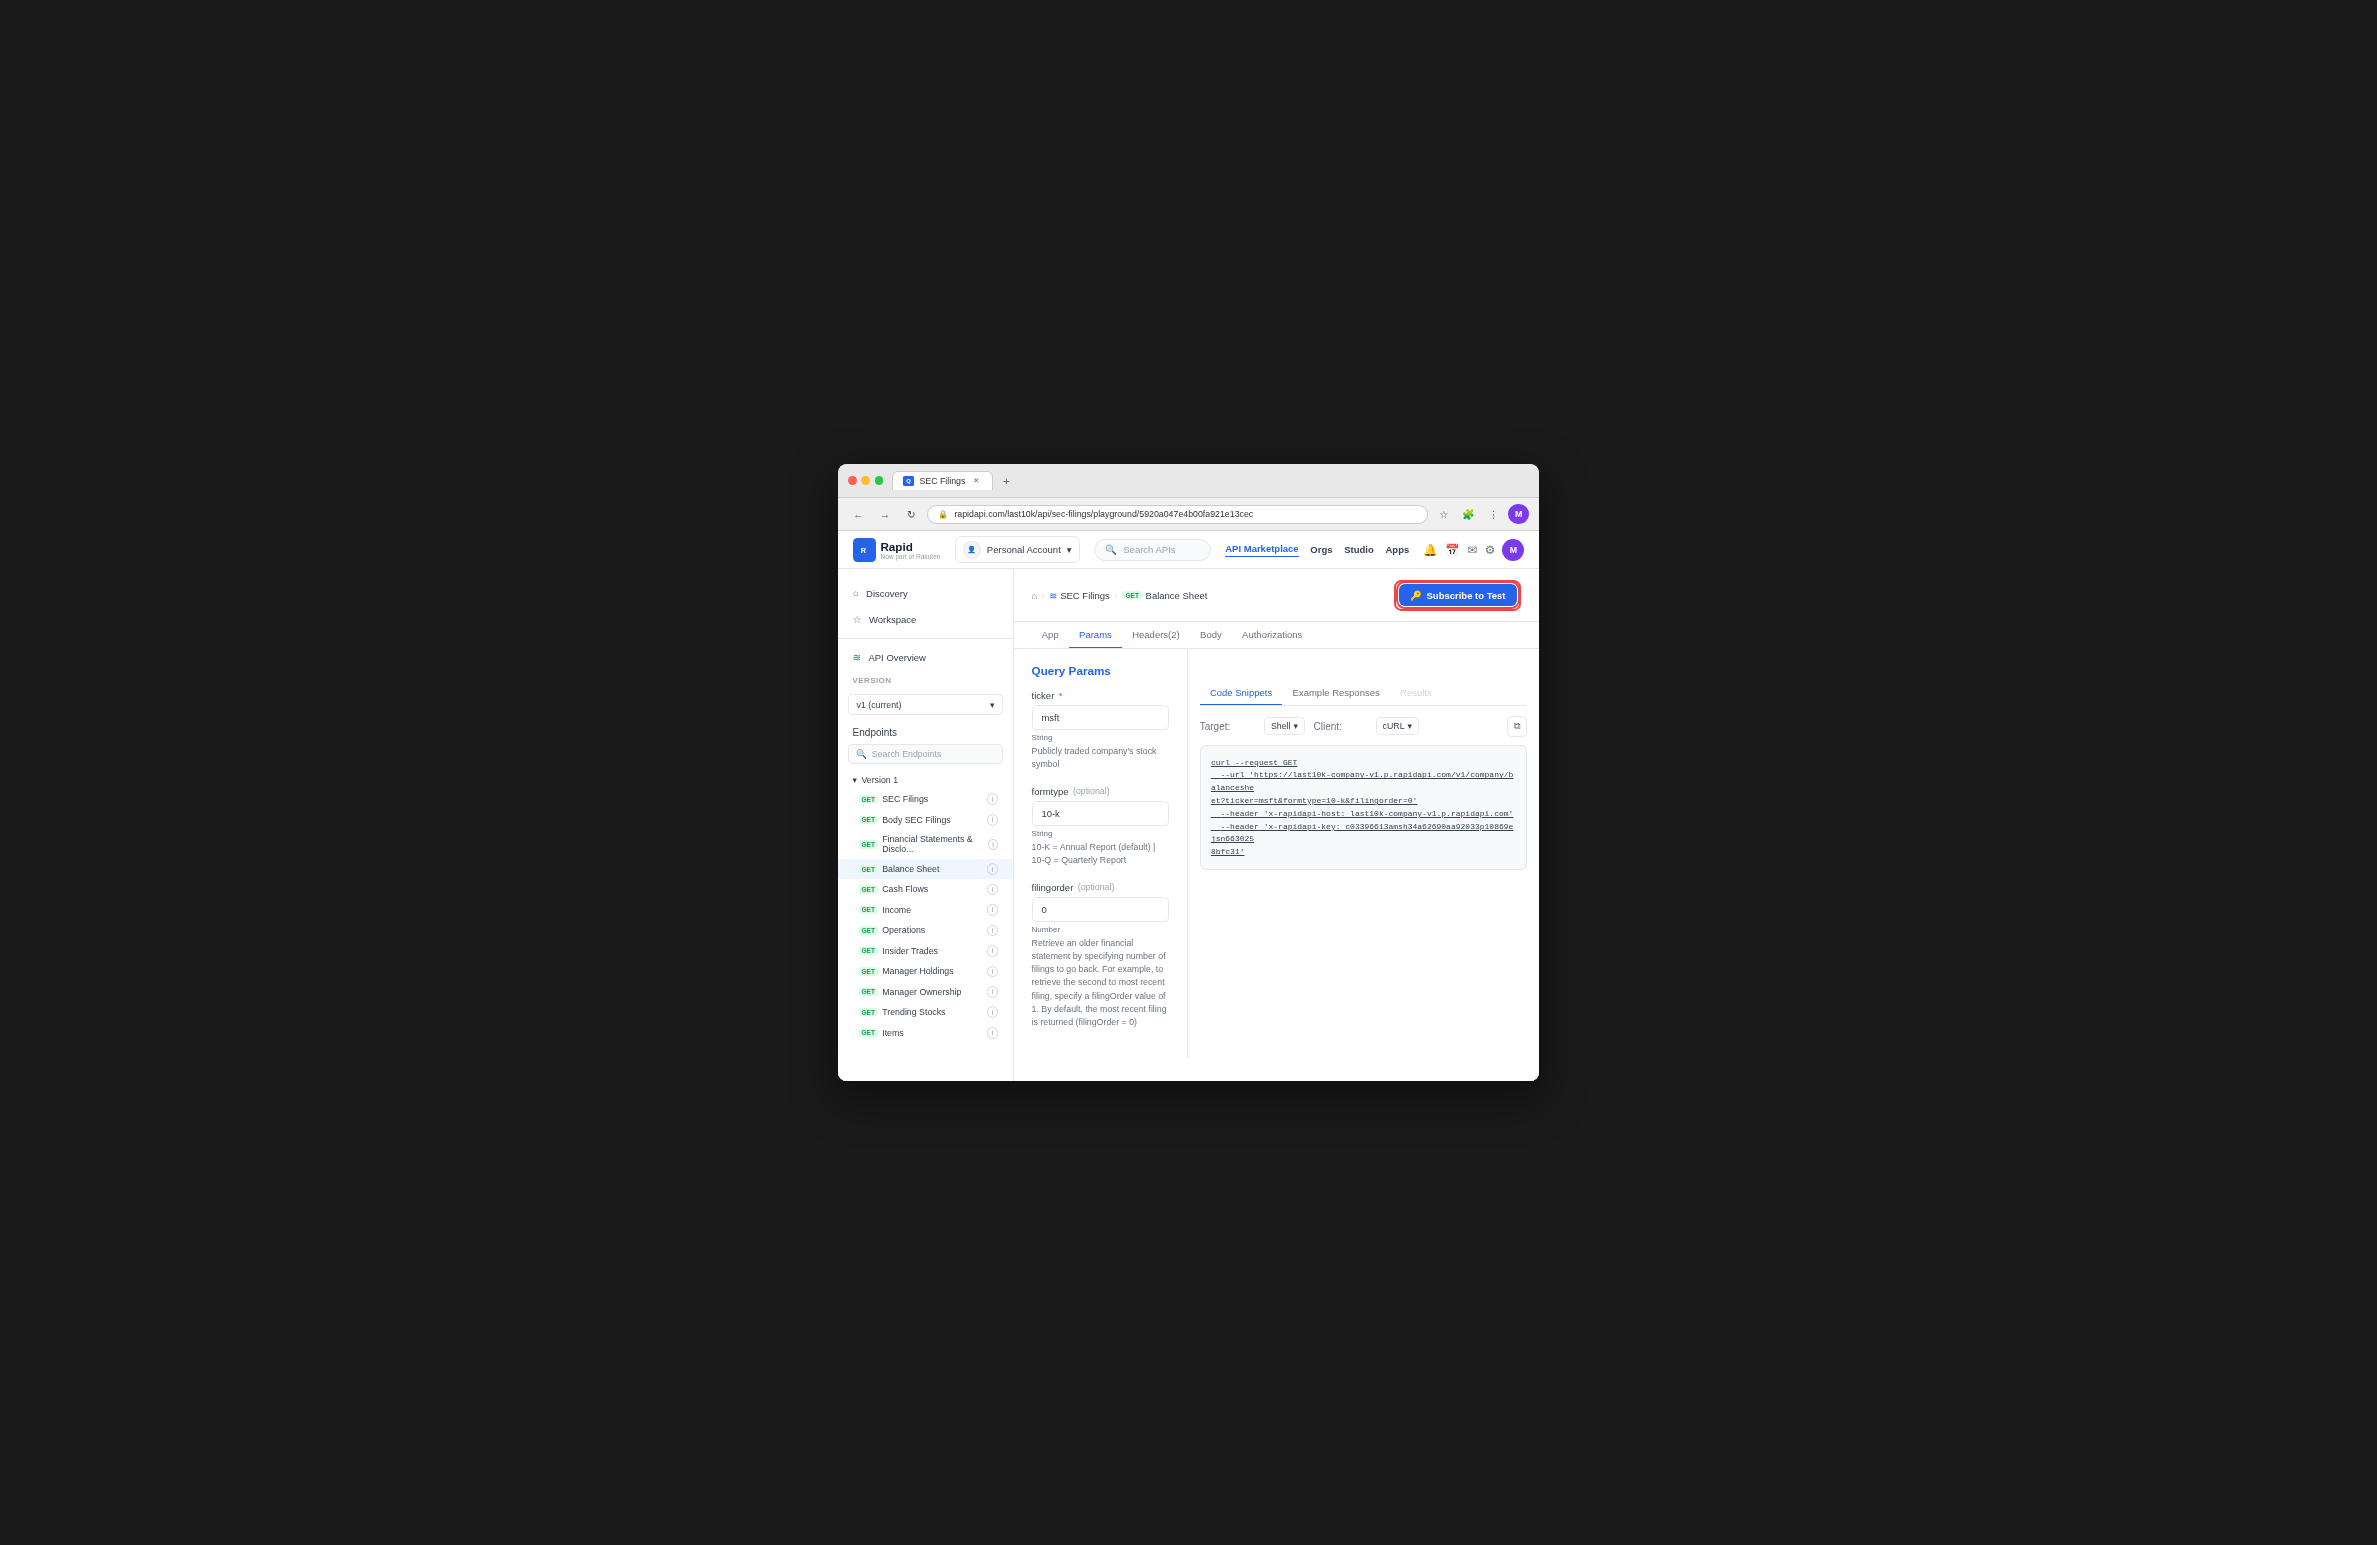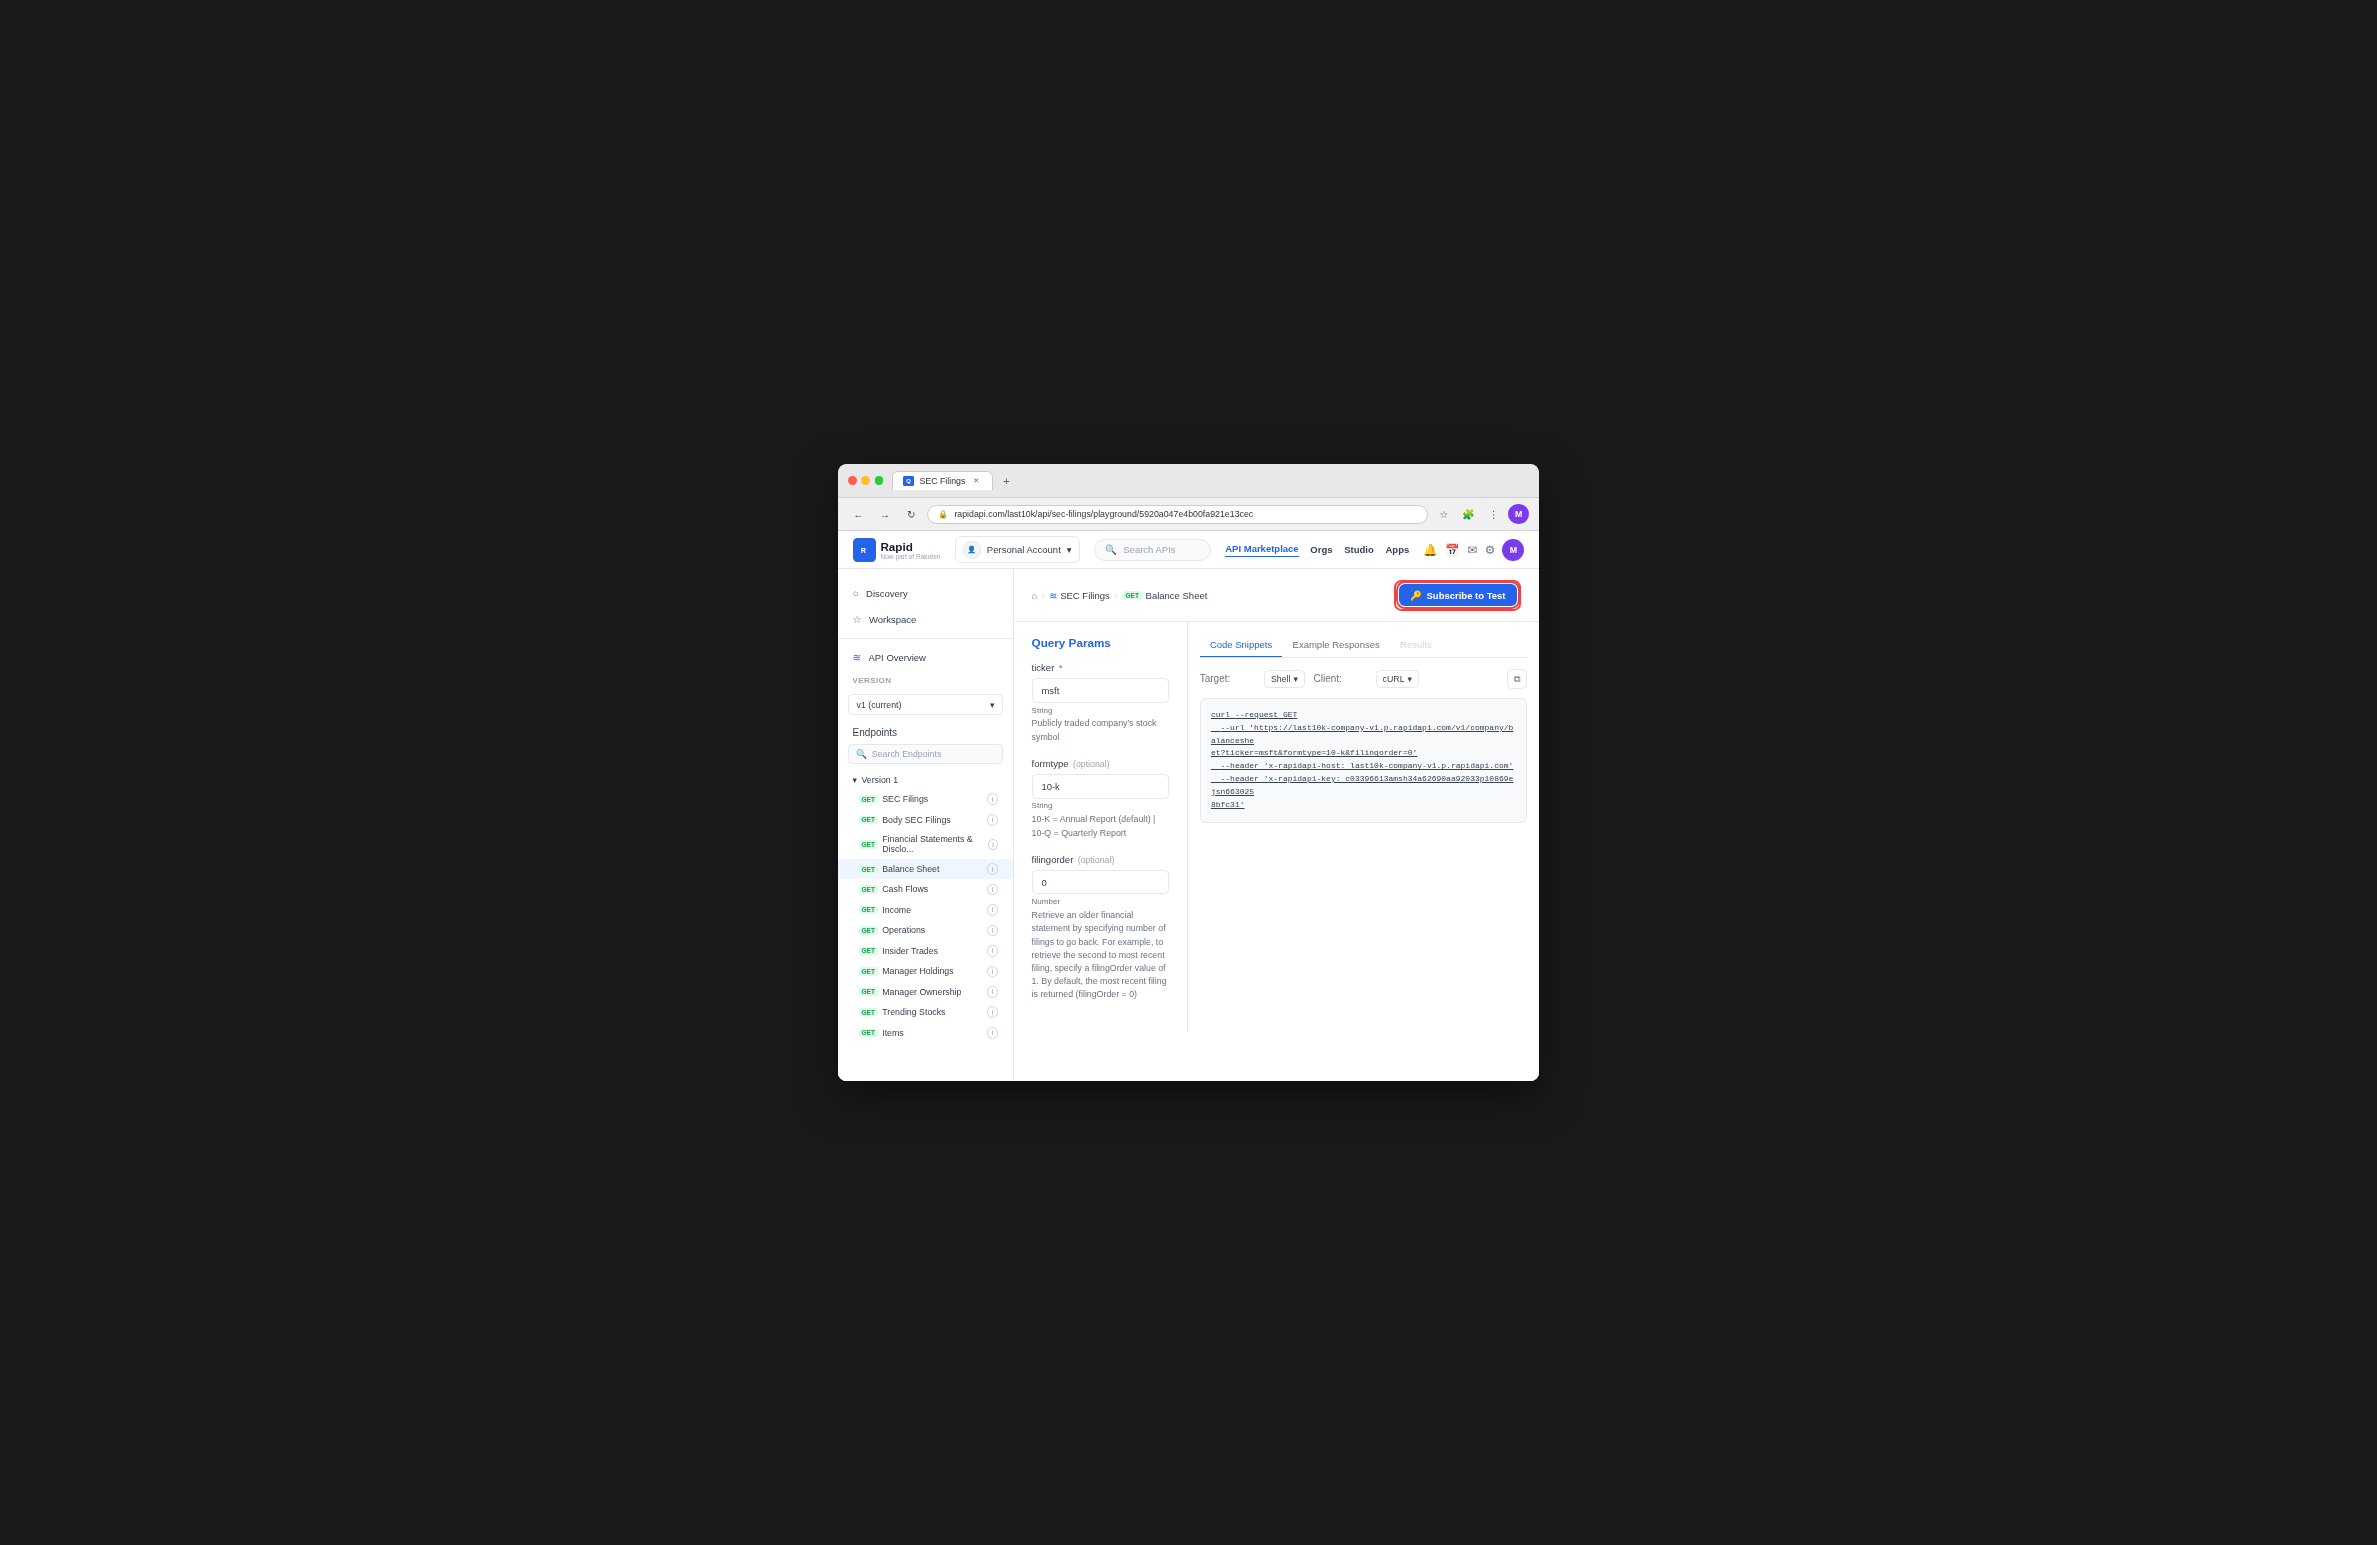--- a/index.html
+++ b/index.html
@@ -534,20 +534,21 @@
       gap: 0;
       margin-bottom: 10.2px;
       border-bottom: 0.7px solid #e5e7eb;
     }
     .code-tab {
       padding: 5.9px 10.2px;
       font-size: 9.5px;
       color: #6b7280;
       cursor: pointer;
       border-bottom: 1.5px solid transparent;
+      margin-top: 20px;
     }
     .code-tab.active {
       color: #2563eb;
       border-bottom: 1.5px solid #2563eb;
       font-weight: 500;
     }
     .code-tab.disabled { color: #d1d5db; }
     .target-client-bar {
       display: flex;
       align-items: center;
@@ -819,20 +820,27 @@
           </div>
         </div>
         <div class="subscribe-btn-wrapper">
           <button class="subscribe-btn">
             <span>🔑</span>
             <span>Subscribe to Test</span>
           </button>
         </div>
       </div>
 
+      <div class="content-tabs">
+        <div class="content-tab">App</div>
+        <div class="content-tab active">Params</div>
+        <div class="content-tab">Headers(2)</div>
+        <div class="content-tab">Body</div>
+        <div class="content-tab">Authorizations</div>
+      </div>
 
       <div class="content-split">
 
         <div class="params-panel">
           <div class="panel-title">Query Params</div>
 
           <div class="param-group">
             <div class="param-label">
               <span>ticker</span>
               <span class="required-star">*</span>

